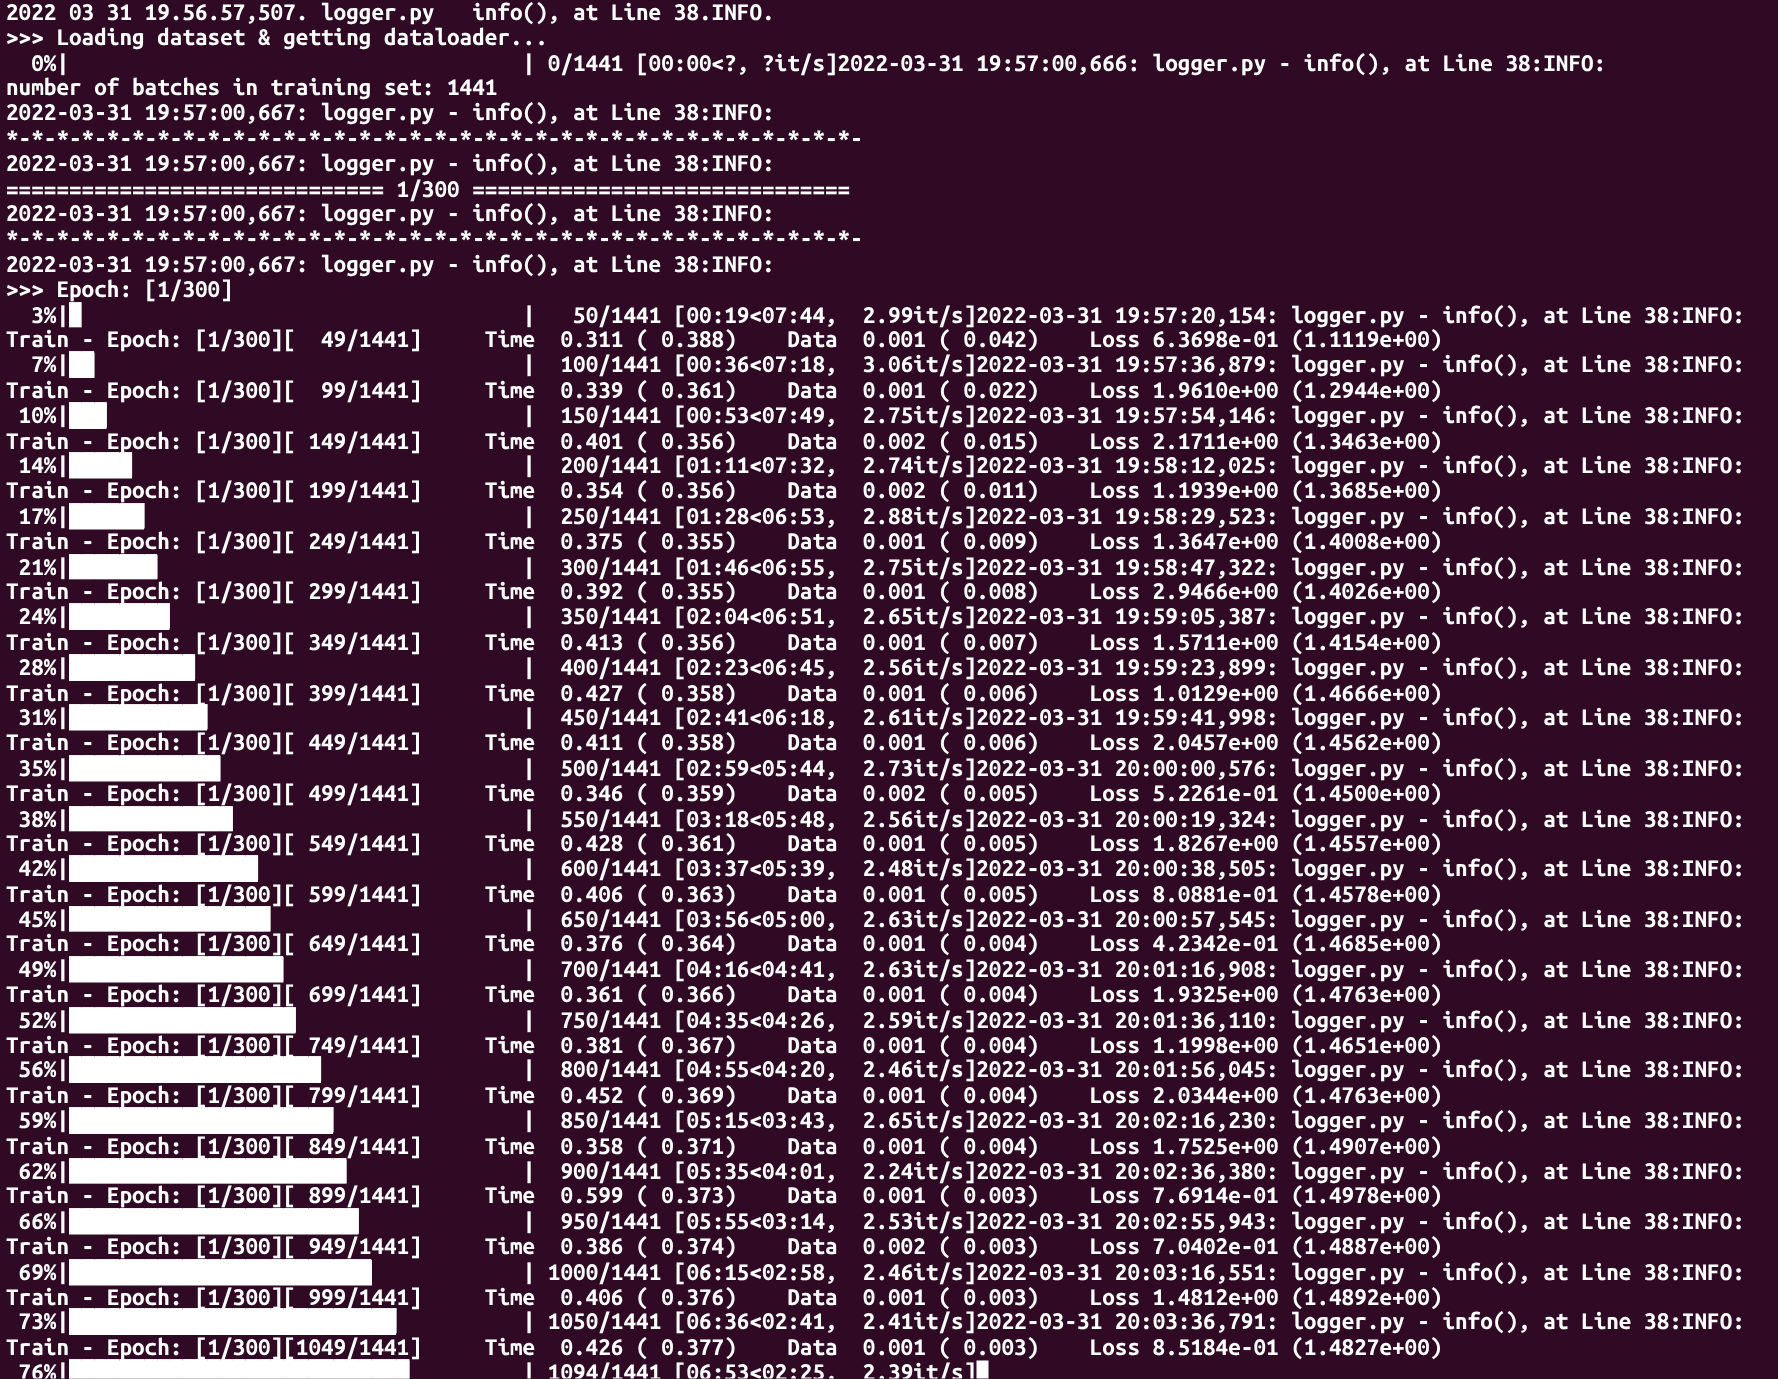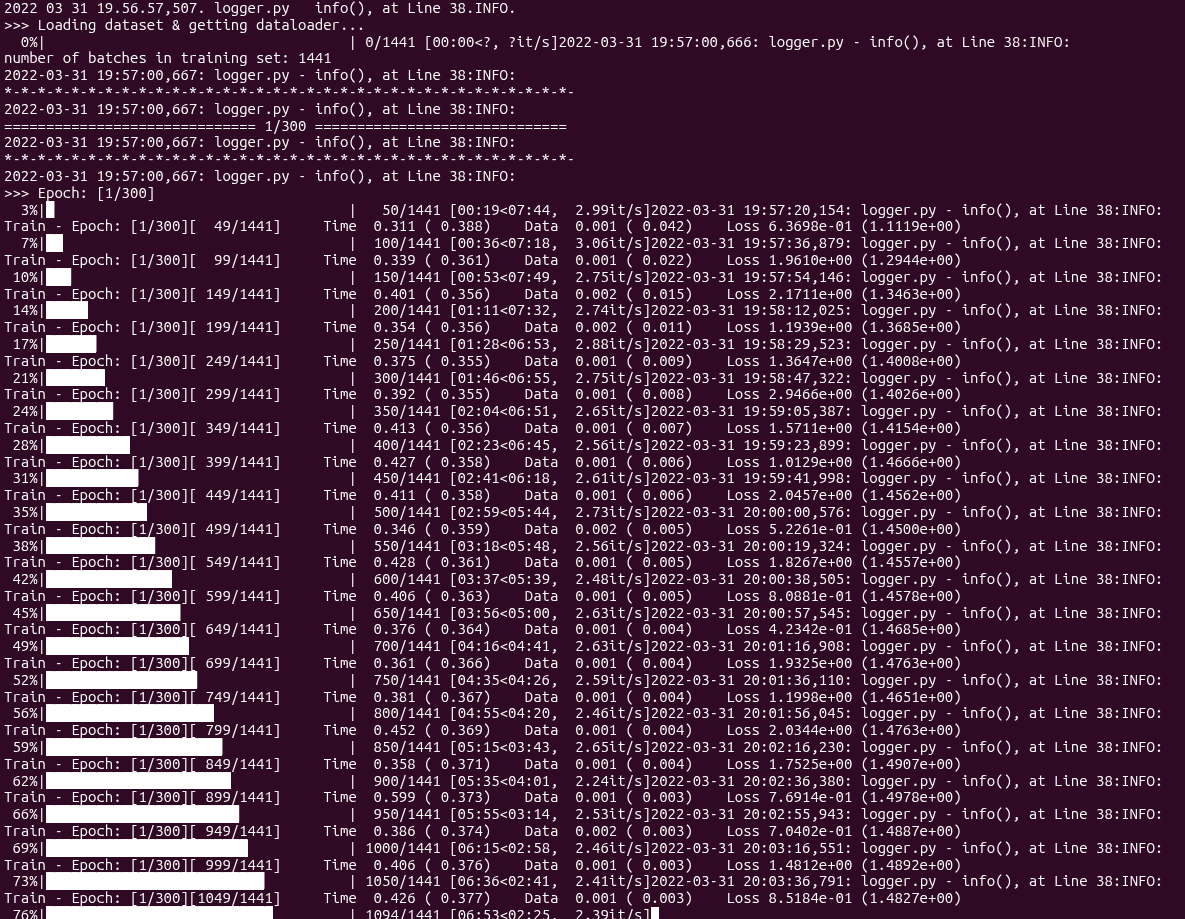--- a/index.html
+++ b/index.html
@@ -11,21 +11,21 @@
     font-size: 15px;
     line-height: 1.12;
     width: 1185px;
     height: 919px;
     overflow: hidden;
   }
   .term {
     padding: 0 4px 4px 4px;
     white-space: pre;
   }
-  .line { display: block; }
+  .line { display: block; font-weight: bold; }
   .bar {
     display: inline-block;
     background: #FFFFFF;
     color: #FFFFFF;
   }
   .cursor {
     display: inline-block;
     width: 8px;
     background: #FFFFFF;
   }

